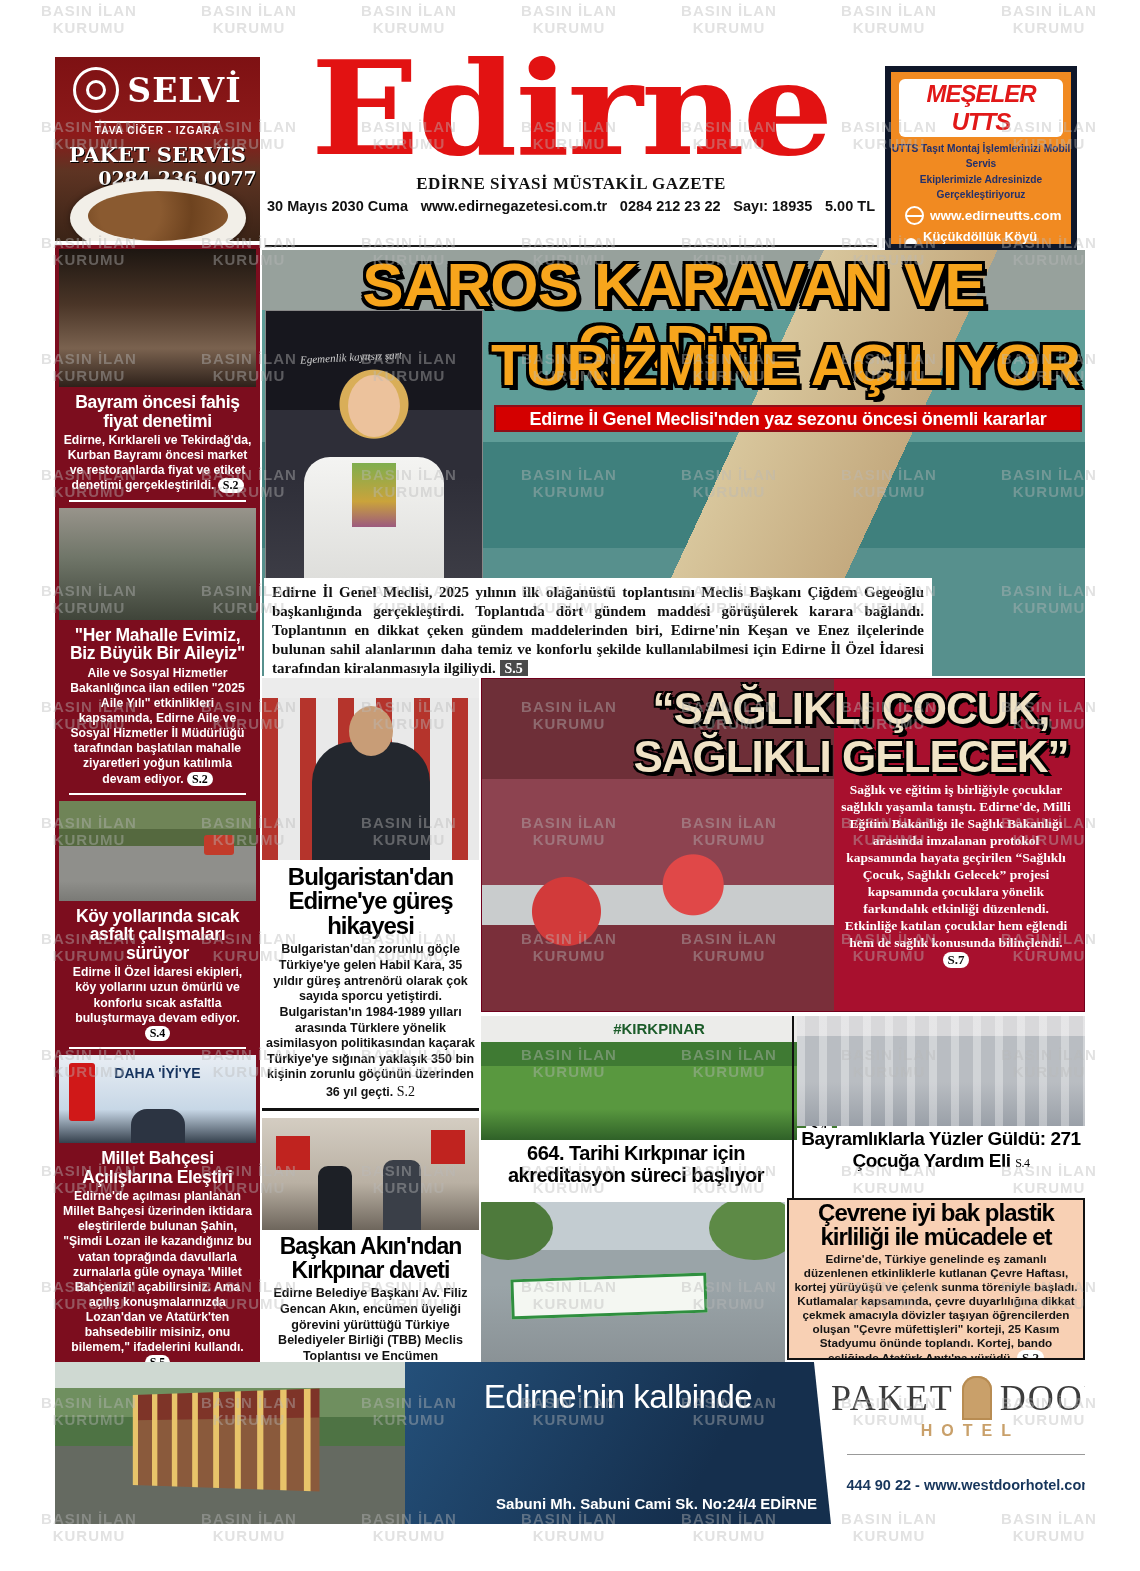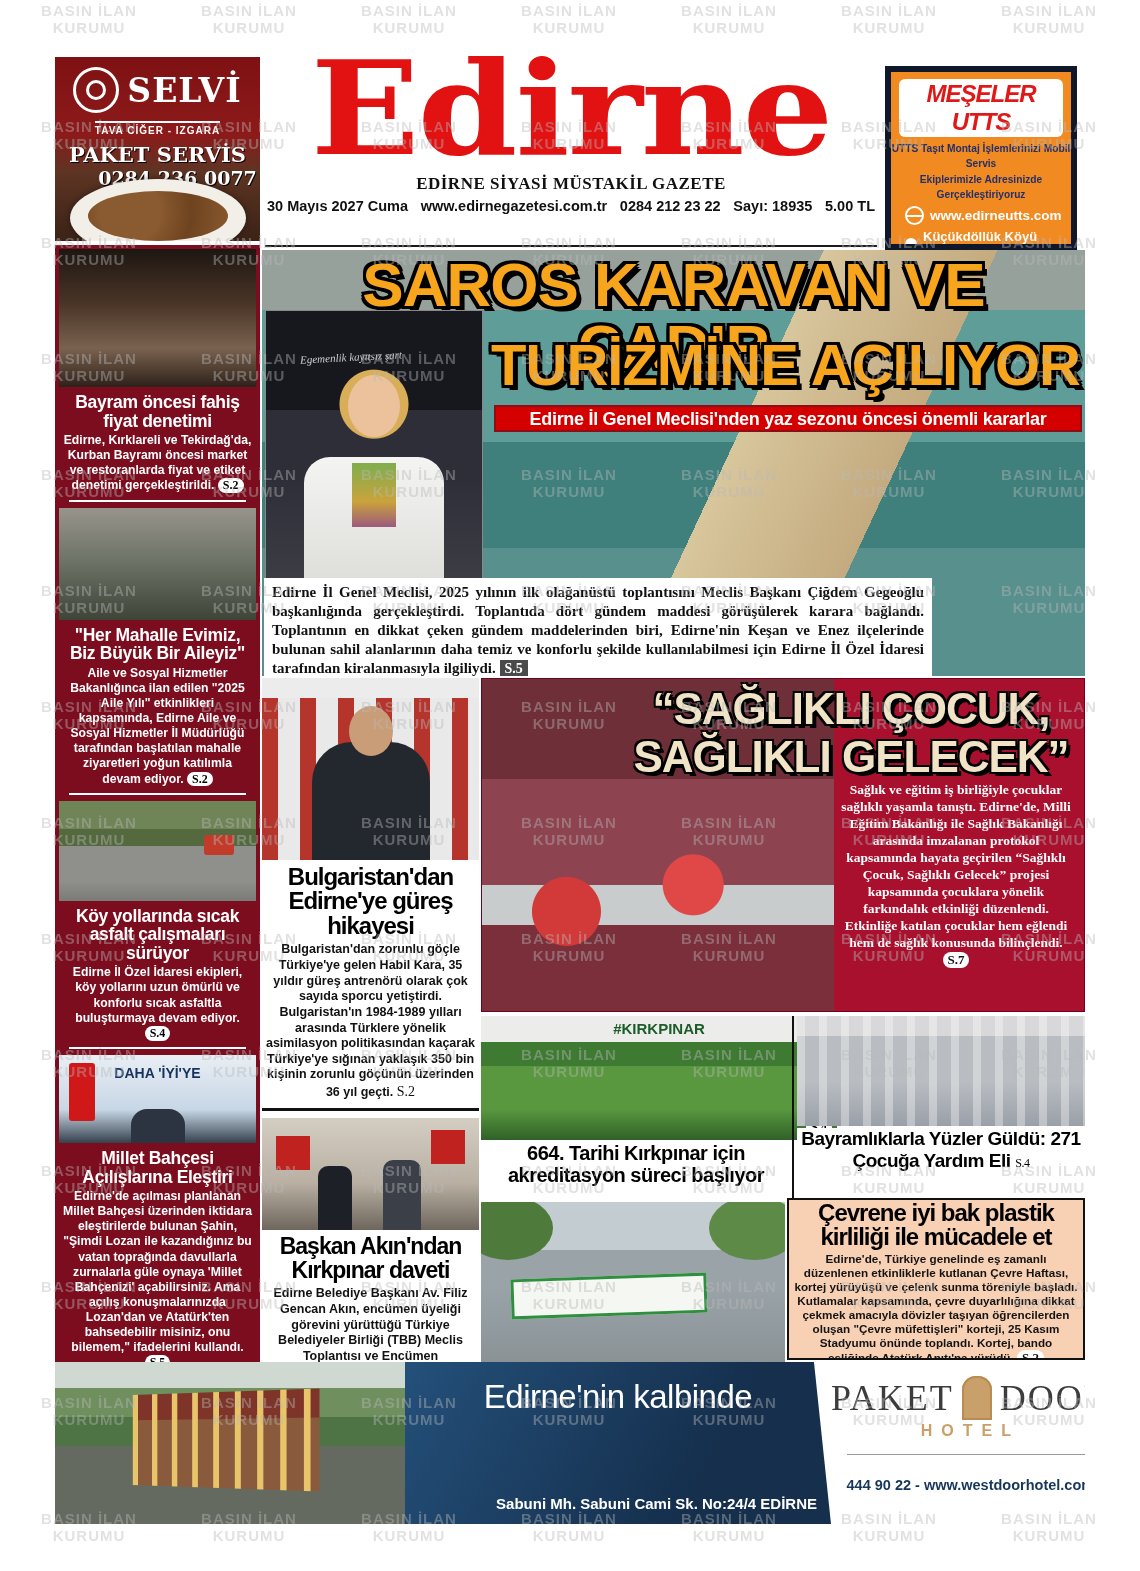--- a/index.html
+++ b/index.html
@@ -577,21 +577,21 @@
     <div class="selvi-tag">TAVA CİĞER - IZGARA</div>
     <div class="selvi-service">PAKET SERVİS</div>
     <div class="selvi-phone">0284 236 0077</div>
     <div class="selvi-plate"></div>
   </div>
 
   <div class="abs masthead">
     <div class="mast-logo">Edirne</div>
     <div class="mast-sub">EDİRNE SİYASİ MÜSTAKİL GAZETE</div>
     <div class="mast-line">
-      <span>30 Mayıs 2027 Cuma</span>
+      <span>30 Mayıs 2030 Cuma</span>
       <span>www.edirnegazetesi.com.tr</span>
       <span>0284 212 23 22</span>
       <span>Sayı: 18935</span>
       <span>5.00 TL</span>
     </div>
   </div>
 
   <div class="abs utts">
     <div class="utts-brandbox"><span class="utts-brand">MEŞELER UTTS</span></div>
     <div class="utts-desc">UTTS Taşıt Montaj İşlemlerinizi Mobil Servis</div>

